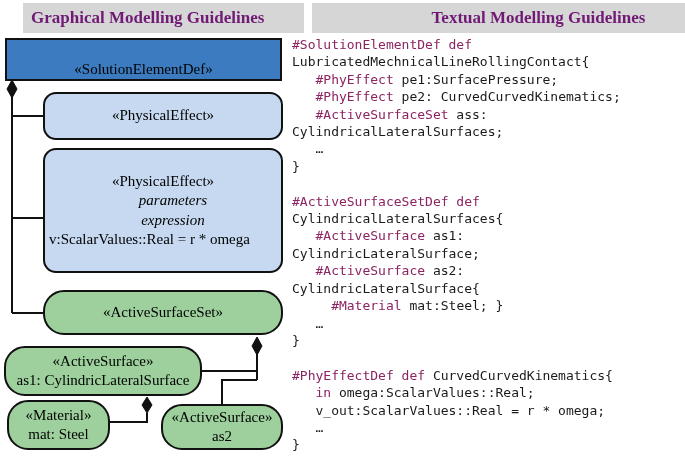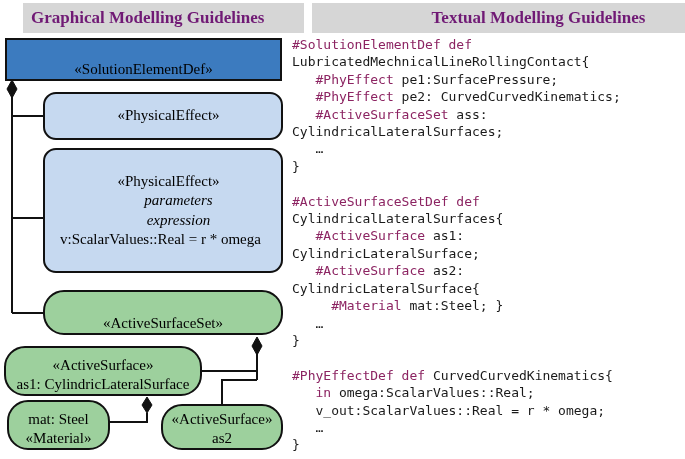--- a/index.html
+++ b/index.html
@@ -7,22 +7,22 @@
           font-family:"Liberation Serif",serif;color:#000;}
   .hdr{position:absolute;height:30px;background:var(--header-gray,#d6d6d6);
        font-weight:bold;font-size:17px;line-height:30px;padding-left:8px;box-sizing:border-box;
        color:#701a75;margin-left:21px;}
   .hdr.left{left:2px;top:3px;width:281px;}
   .hdr.right{left:291px;top:3px;width:445px;text-align:center;}
   svg.connectors{position:absolute;left:0;top:0;pointer-events:none;}
   .gbox{position:absolute;border:2px solid #111;box-sizing:border-box;text-align:center;
         font-size:15px;line-height:1.28;display:flex;flex-direction:column;justify-content:center;}
   .soldark{background:var(--dark-blue,#3c7bbf);border-radius:0;justify-content:flex-end;}
-  .blue{background:var(--light-blue,#c6d9f0);border-radius:13px;padding-left:11px;}
-  .green{background:var(--green,#9dd09d);border-radius:21px;justify-content:flex-end;}
+  .blue{background:var(--light-blue,#c6d9f0);border-radius:13px;}
+  .green{background:var(--green,#9dd09d);border-radius:21px;}
   .ital{font-style:italic;margin-left:20px;}
   .lft{text-align:left;padding-left:4px;}
   .code{position:absolute;left:292px;top:36px;width:391px;margin:0;
         font-family:"DejaVu Sans Mono","Liberation Mono",monospace;
         font-size:13px;line-height:17.4px;color:#1a1a1a;white-space:pre;}
   .code .kw{color:var(--keyword,#8c2462);}
 </style>
 </head>
 <body>
 
@@ -67,22 +67,22 @@
   <div class="gbox green" style="left:43px;top:290px;width:240px;height:45px;">
     <div>«ActiveSurfaceSet»</div>
   </div>
 
   <div class="gbox green" style="left:4px;top:346px;width:198px;height:50px;">
     <div>«ActiveSurface»</div>
     <div>as1: CylindricLateralSurface</div>
   </div>
 
   <div class="gbox green" style="left:7px;top:400px;width:103px;height:50px;">
+    <div>«Material»</div>
     <div>mat: Steel</div>
-    <div>«Material»</div>
   </div>
 
   <div class="gbox green" style="left:161px;top:404px;width:122px;height:46px;">
     <div>«ActiveSurface»</div>
     <div>as2</div>
   </div>
 
   <pre class="code"><div><span class="kw">#SolutionElementDef def</span></div><div><span>LubricatedMechnicalLineRollingContact{</span></div><div><span>   </span><span class="kw">#PhyEffect</span><span> pe1:SurfacePressure;</span></div><div><span>   </span><span class="kw">#PhyEffect</span><span> pe2: CurvedCurvedKinematics;</span></div><div><span>   </span><span class="kw">#ActiveSurfaceSet</span><span> ass:</span></div><div><span>CylindricalLateralSurfaces;</span></div><div><span>   …</span></div><div><span>}</span></div><div>&nbsp;</div><div><span class="kw">#ActiveSurfaceSetDef def</span></div><div><span>CylindricalLateralSurfaces{</span></div><div><span>   </span><span class="kw">#ActiveSurface</span><span> as1:</span></div><div><span>CylindricLateralSurface;</span></div><div><span>   </span><span class="kw">#ActiveSurface</span><span> as2:</span></div><div><span>CylindricLateralSurface{</span></div><div><span>     </span><span class="kw">#Material</span><span> mat:Steel; }</span></div><div><span>   …</span></div><div><span>}</span></div><div>&nbsp;</div><div><span class="kw">#PhyEffectDef def</span><span> CurvedCurvedKinematics{</span></div><div><span>   </span><span class="kw">in</span><span> omega:ScalarValues::Real;</span></div><div><span>   v_out:ScalarValues::Real = r * omega;</span></div><div><span>   …</span></div><div><span>}</span></div></pre>
 
 </div>

